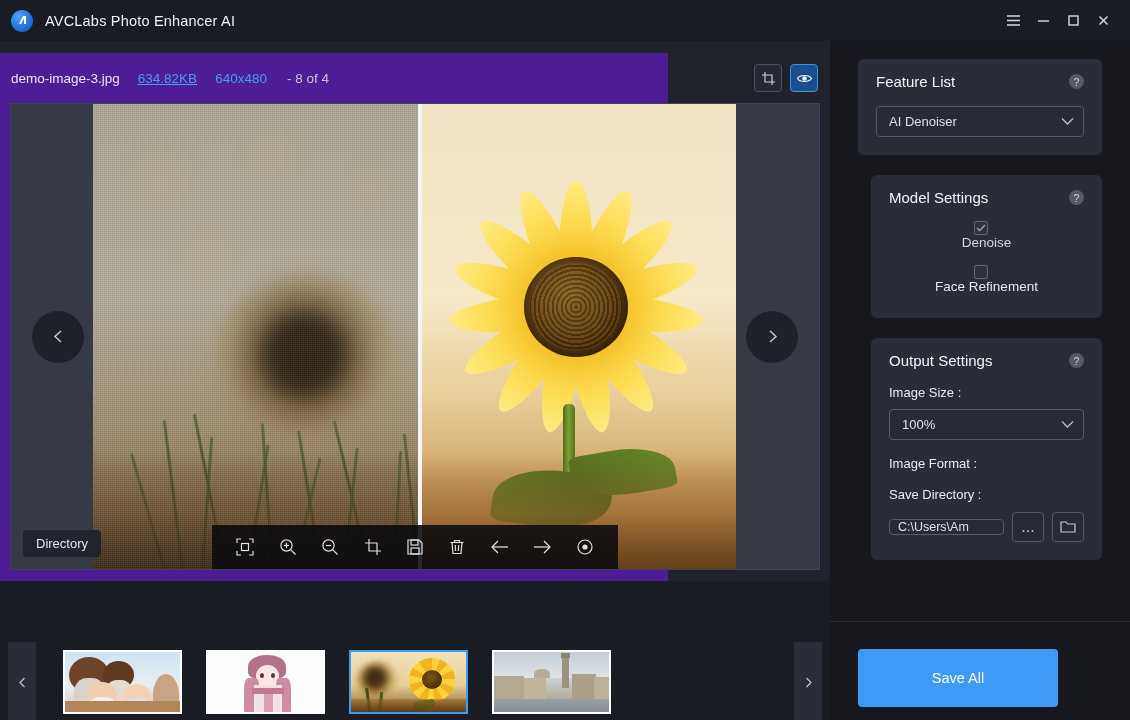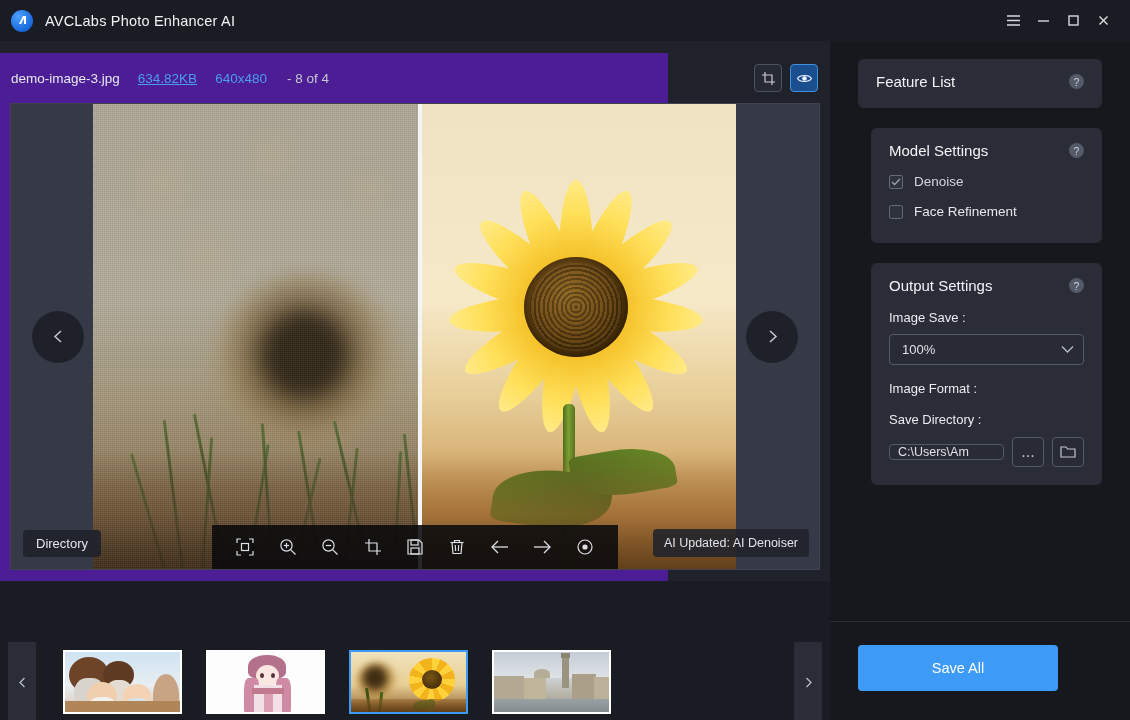--- a/index.html
+++ b/index.html
@@ -234,42 +234,42 @@
     width: 15px; height: 15px; border-radius: 50%; background: #555a69;
     color: #cdd1da; font-size: 10.5px; display: flex; align-items: center; justify-content: center;
   }
   .select {
     margin-top: 16px; height: 31px; border: 1px solid #555a69; border-radius: 4px;
     background: #282b35; display: flex; align-items: center; padding: 0 9px 0 12px;
     color: #dde0e6; font-size: 13px;
   }
   .select .val { overflow: hidden; white-space: nowrap; }
   .select .chev { margin-left: auto; color: #b6bac4; display: flex; }
-  .chk-row { display: flex; align-items: center; margin-top: 15px; }
+  .chk-row { display: flex; align-items: center; margin-top: 15px; flex-direction: column; }
   .box {
     width: 14px; height: 14px; border: 1px solid #636878; border-radius: 2px;
     background: #2f323d; display: flex; align-items: center; justify-content: center;
     margin-right: 11px; flex: none;
   }
   .chk-label { color: #e5e7ec; font-size: 13.5px; }
   .chk-row.disabled .chk-label { color: #d2d5dc; }
   .field-label { color: #e9ebf0; font-size: 13px; margin-top: 16px; }
   .dirrow { display: flex; gap: 8px; margin-top: 10px; align-items: center; }
   .dirinput {
     flex: 1; height: 16px; border: 1px solid #555a69; border-radius: 4px;
     background: #282b35; color: #dde0e6; font-size: 12.5px;
     display: flex; align-items: center; padding: 0 8px; overflow: hidden; white-space: nowrap;
   }
   .minibtn {
     width: 32px; height: 30px; border: 1px solid #555a69; border-radius: 4px;
     background: #282b35; color: #c2c6d0; display: flex; align-items: center; justify-content: center;
     flex: none;
   }
   .saveall {
-    position: absolute; left: 28px; bottom: 29px; width: 200px; height: 46px;
+    position: absolute; left: 28px; bottom: 13px; width: 200px; height: 58px;
     background: #3d9bf7; color: #fff; border: none; border-radius: 4px;
     font-size: 14.5px; font-family: inherit;
   }
   .sidebar-divider {
     position: absolute; left: 0; bottom: 98px; width: 300px; height: 1px; background: #2a2d33;
   }
 </style>
 </head>
 <body>
 
@@ -414,21 +414,20 @@
             <polyline points="11,3 5,8.5 11,14" fill="none" stroke="currentColor" stroke-width="1.5"></polyline>
           </svg>
       </div>
       <div class="navcircle next">
         <svg width="17" height="17" viewBox="0 0 17 17">
             <polyline points="6,3 12,8.5 6,14" fill="none" stroke="currentColor" stroke-width="1.5"></polyline>
           </svg>
       </div>
 
       <div class="origin-badge">Directory</div>
-      <div class="ai-badge">AI Updated: AI Denoiser</div>
 
       <div class="phototoolbar">
         <div class="ptb">
           <svg width="18" height="18" viewBox="0 0 18 18">
               <g fill="none" stroke="currentColor" stroke-width="1.2">
             <path d="M1 5V1h4M17 5V1h-4M1 13v4h4M17 13v4h-4"></path>
                 <rect x="5.5" y="5.5" width="7" height="7"></rect>
           </g>
             </svg>
         </div>
@@ -585,20 +584,28 @@
 
   <div class="sidebar">
 
     <div style="height:18px;"></div>
 
     <div class="panel">
       <div class="panel-head">
         <span class="panel-title">Feature List</span>
         <span class="help">?</span>
       </div>
+      <div class="select">
+        <span class="val">AI Denoiser</span>
+        <span class="chev">
+          <svg width="13" height="9" viewBox="0 0 13 9">
+              <polyline points="1,1.5 6.5,7 12,1.5" fill="none" stroke="currentColor" stroke-width="1.4"></polyline>
+            </svg>
+        </span>
+      </div>
     </div>
 
     <div class="panel">
       <div class="panel-head">
         <span class="panel-title">Model Settings</span>
         <span class="help">?</span>
       </div>
       <div class="chk-row disabled">
         <span class="box">
           <svg width="10" height="8" viewBox="0 0 10 8">
@@ -613,21 +620,21 @@
       </div>
       <div style="height:6px;"></div>
     </div>
 
     <div class="panel">
       <div class="panel-head">
         <span class="panel-title">Output Settings</span>
         <span class="help">?</span>
       </div>
 
-      <div class="field-label">Image Save :</div>
+      <div class="field-label">Image Size :</div>
       <div class="select" style="margin-top:9px;">
         <span class="val">100%</span>
         <span class="chev">
           <svg width="13" height="9" viewBox="0 0 13 9">
               <polyline points="1,1.5 6.5,7 12,1.5" fill="none" stroke="currentColor" stroke-width="1.4"></polyline>
             </svg>
         </span>
       </div>
 
       <div class="field-label">Image Format :</div>

